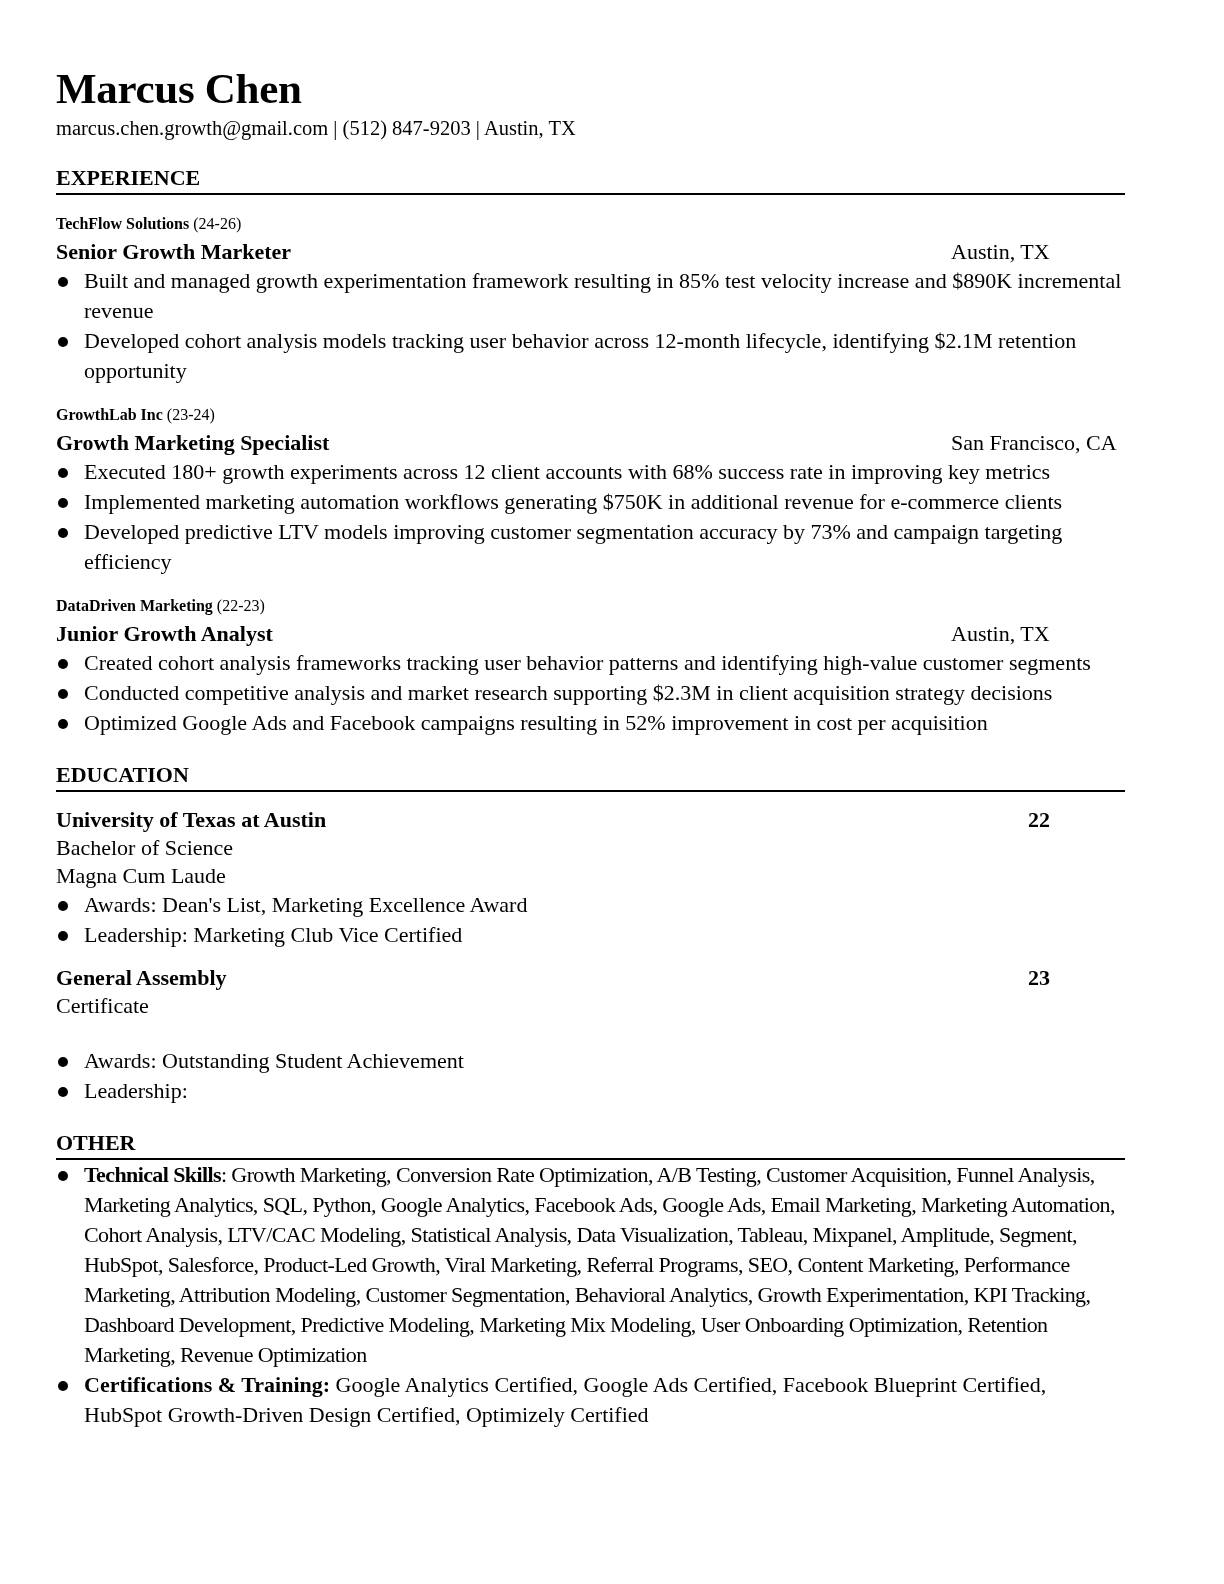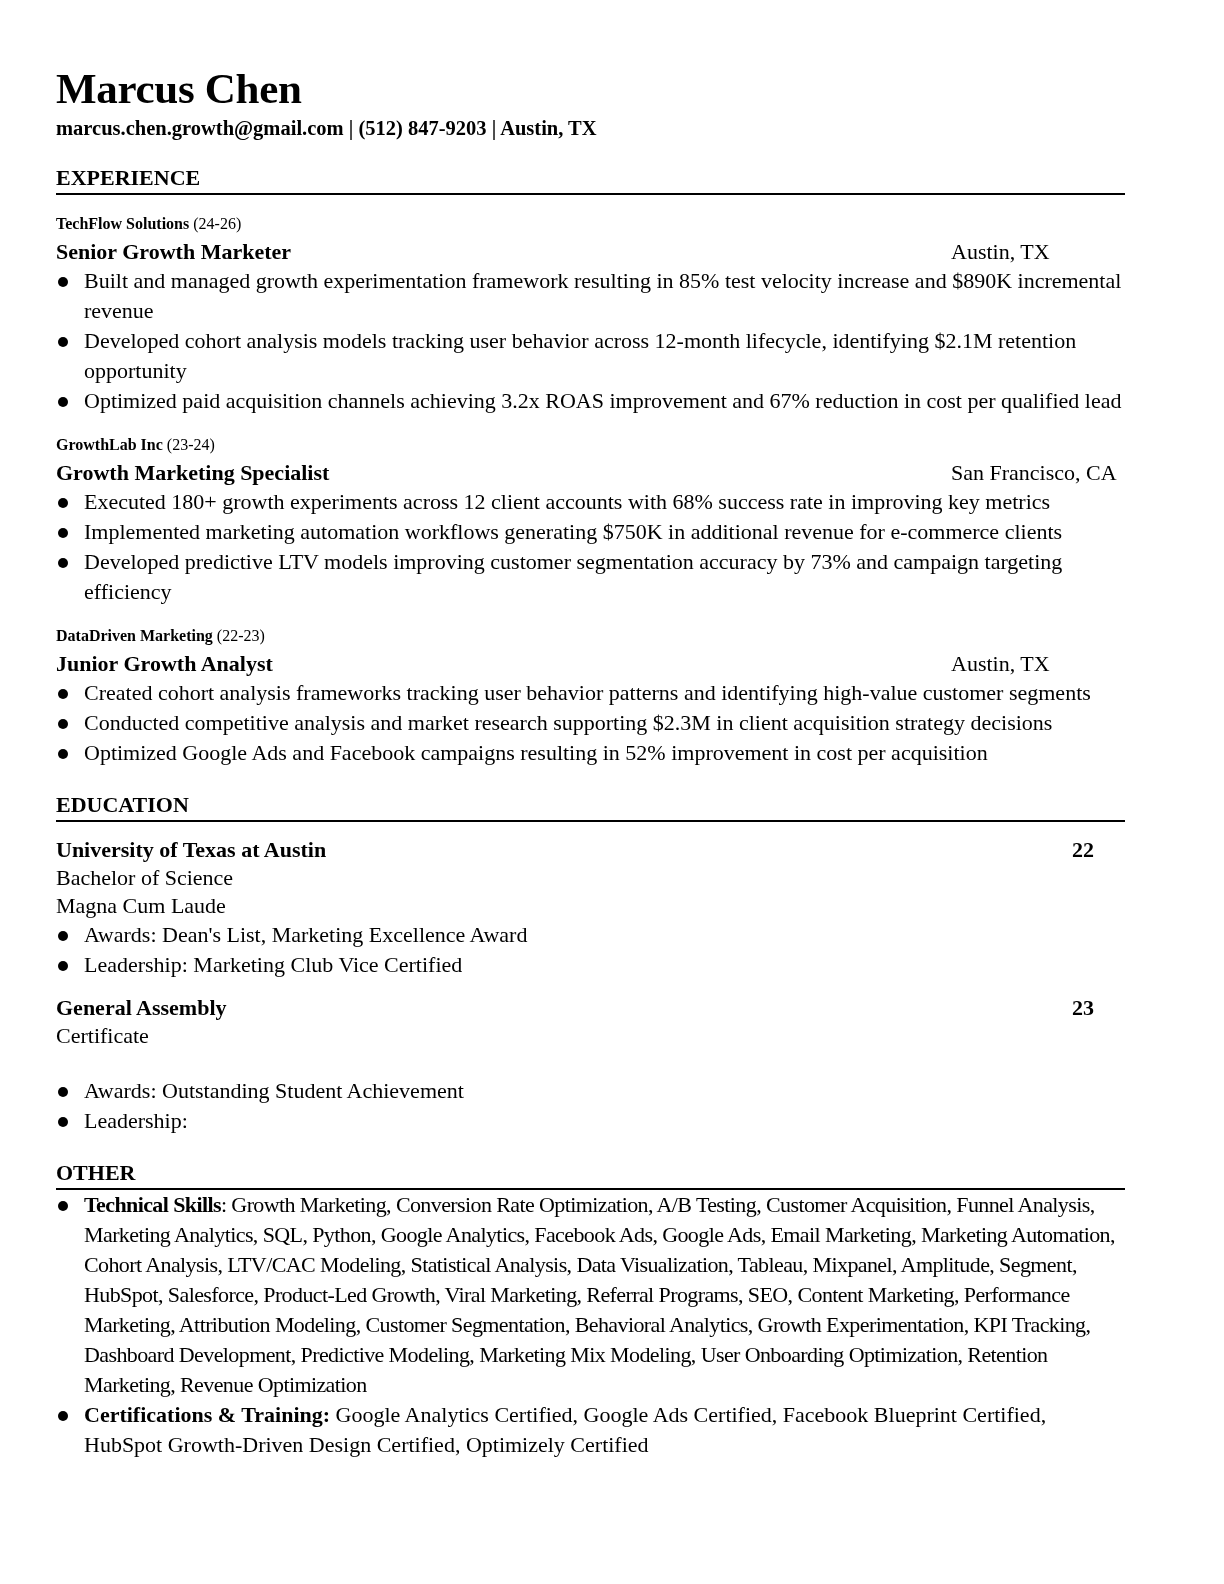--- a/index.html
+++ b/index.html
@@ -2,35 +2,35 @@
 <html><head>
   <meta charset="utf-8">
   <style>
     html, body { margin: 0; padding: 0; background: #ffffff; }
     body {
       width: 1224px; height: 1584px; position: relative; overflow: hidden;
       font-family: "Liberation Serif", serif; color: #000; font-size: 22px;
     }
     .page { position: absolute; left: 56px; top: 64px; width: 1069px; }
     .name { font-size: 43px; font-weight: bold; line-height: 50px; margin: 0; letter-spacing: -0.3px; }
-    .contact { font-size: 20.5px; line-height: 26px; margin-top: 1px; font-weight: bold; }
+    .contact { font-size: 20.5px; line-height: 26px; margin-top: 1px; }
     .section-title {
       font-weight: bold; font-size: 22px; line-height: 26px;
       border-bottom: 2px solid #000; padding-bottom: 2px; margin-top: 24px;
     }
     .entry { margin-top: 14px; }
     .entry-head { line-height: 29px; font-size: 16px; display: flex; justify-content: space-between; }
     .entry-head .org { font-weight: bold; }
     .entry-head .dates { font-weight: normal; }
     .subrow { display: flex; line-height: 28px; }
     .subrow .role { width: 895px; font-weight: bold; }
     .subrow .loc { flex: 0 0 auto; }
     .edu-head { display: flex; line-height: 28px; }
     .edu-head .school { font-weight: bold; width: 972px; }
-    .edu-head .year { font-weight: bold; margin-left: 44px; }
+    .edu-head .year { font-weight: bold; }
     .line { line-height: 28px; }
     ul.bullets { list-style: none; margin: 0; padding: 0; }
     ul.bullets li { position: relative; padding-left: 28px; line-height: 30px; }
     ul.bullets li .dot {
       position: absolute; left: 2px; top: 11px; width: 10px; height: 10px;
       border-radius: 50%; background: #000;
     }
     .gap { height: 26px; }
     .other-list { margin-top: 18px; }
     .other-list li { line-height: 28px; letter-spacing: -0.6px; }
@@ -50,21 +50,20 @@
     <div class="entry-head">
         <span><span class="org">TechFlow Solutions</span> <span class="dates">(24-26)</span></span>
       </div>
     <div class="subrow">
         <span class="role">Senior Growth Marketer</span>
         <span class="loc">Austin, TX</span>
       </div>
     <ul class="bullets">
       <li><span class="dot"></span><span>Built and managed growth experimentation framework resulting in 85% test velocity increase and $890K incremental revenue</span></li>
       <li><span class="dot"></span><span>Developed cohort analysis models tracking user behavior across 12-month lifecycle, identifying $2.1M retention opportunity</span></li>
-      <li><span class="dot"></span><span>Optimized paid acquisition channels achieving 3.2x ROAS improvement and 67% reduction in cost per qualified lead</span></li>
     </ul>
   </div>
 
   <div class="entry">
     <div class="entry-head">
         <span><span class="org">GrowthLab Inc</span> <span class="dates">(23-24)</span></span>
       </div>
     <div class="subrow">
         <span class="role">Growth Marketing Specialist</span>
         <span class="loc">San Francisco, CA</span>

